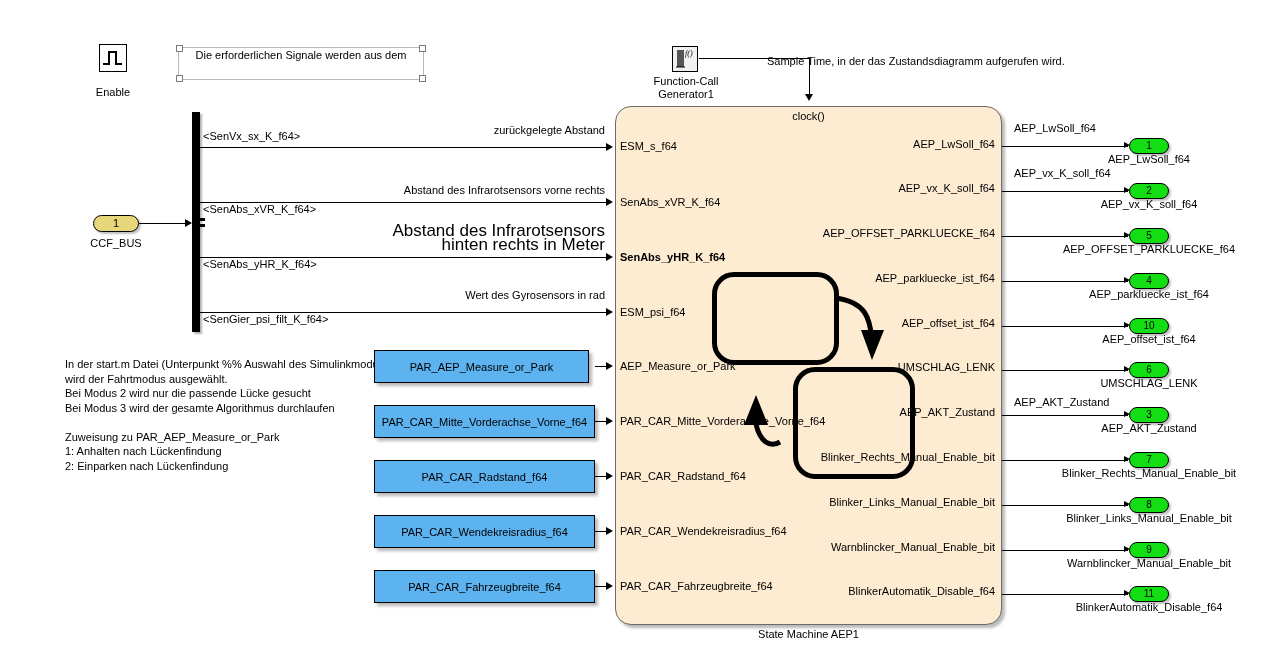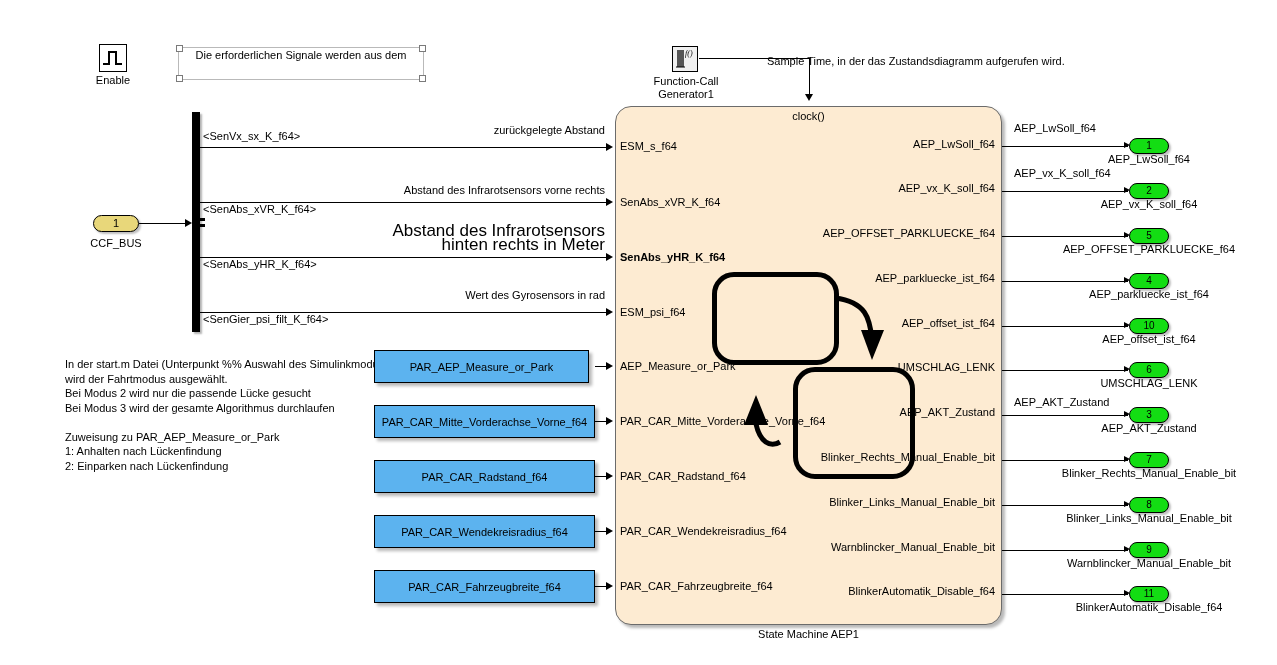--- a/index.html
+++ b/index.html
@@ -7,21 +7,21 @@
        font-family:"Liberation Sans","DejaVu Sans",sans-serif;color:#000;}
   .abs{position:absolute;}
   .txt{font-size:11px;line-height:13px;white-space:nowrap;}
   .txt-c{text-align:center;}
   .txt-r{text-align:right;}
 
   
   #enable-block{left:99px;top:44px;width:28px;height:28px;border:1.5px solid #000;background:#fff;
      box-sizing:border-box;}
   #enable-block svg{display:block;}
-  #enable-label{left:85px;top:74px;width:56px;}
+  #enable-label{left:85px;top:86px;width:56px;}
 
   
   #annot-top{left:178px;top:47px;width:246px;height:33px;border:1px solid #b9b9b9;background:#fff;
      box-sizing:border-box;}
   #annot-top .line{font-size:11px;line-height:15px;text-align:center;white-space:nowrap;}
   .handle{position:absolute;width:5px;height:5px;border:1px solid #7a7a7a;background:#fff;}
 
   
   #fcg-block{left:672px;top:46px;width:26px;height:26px;border:1.5px solid #000;background:#f0f0f0;
      box-sizing:border-box;overflow:hidden;}

